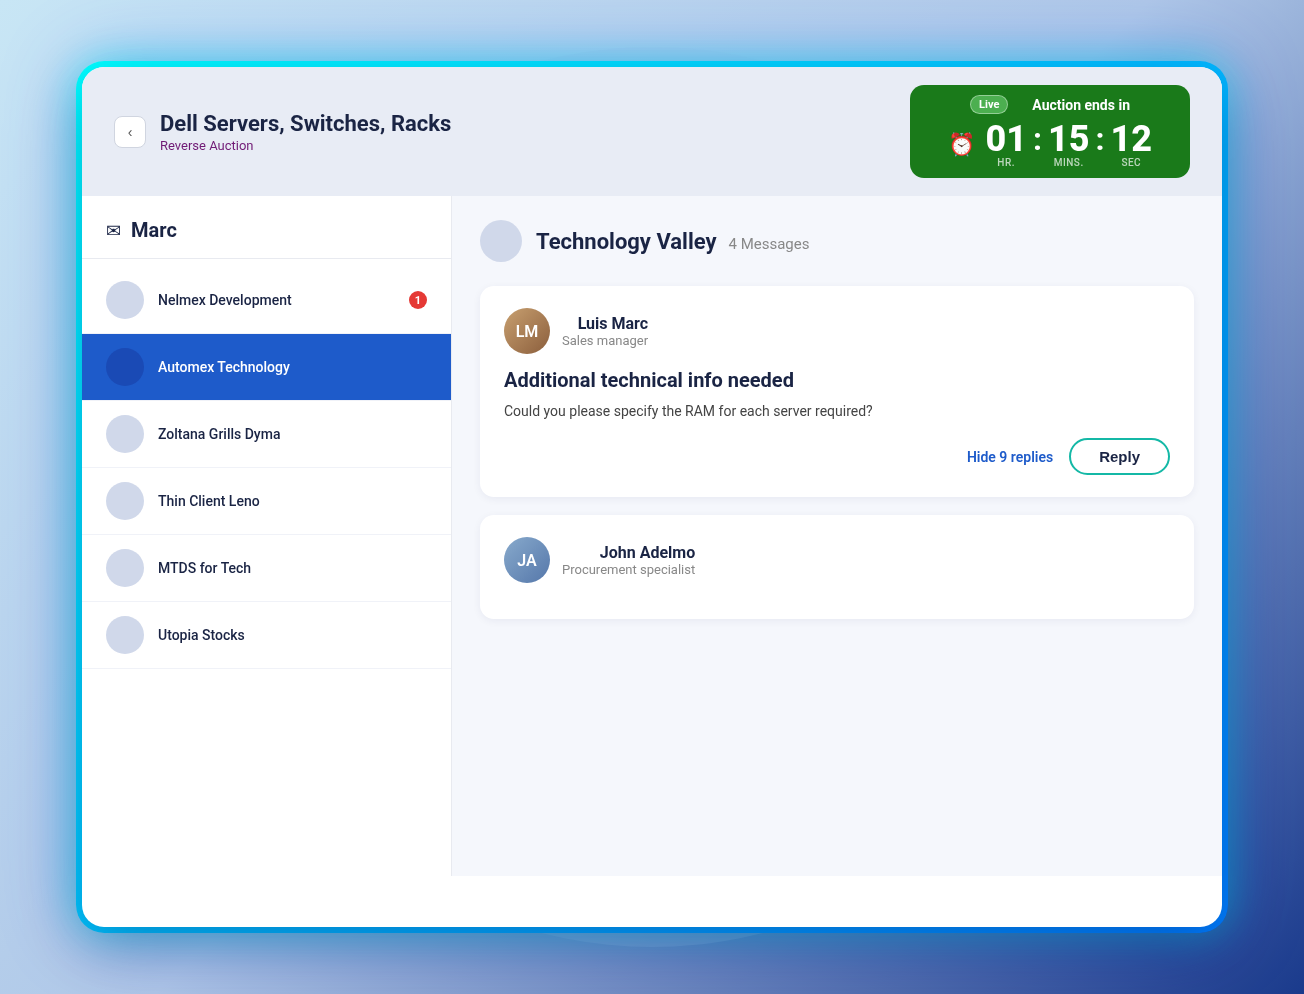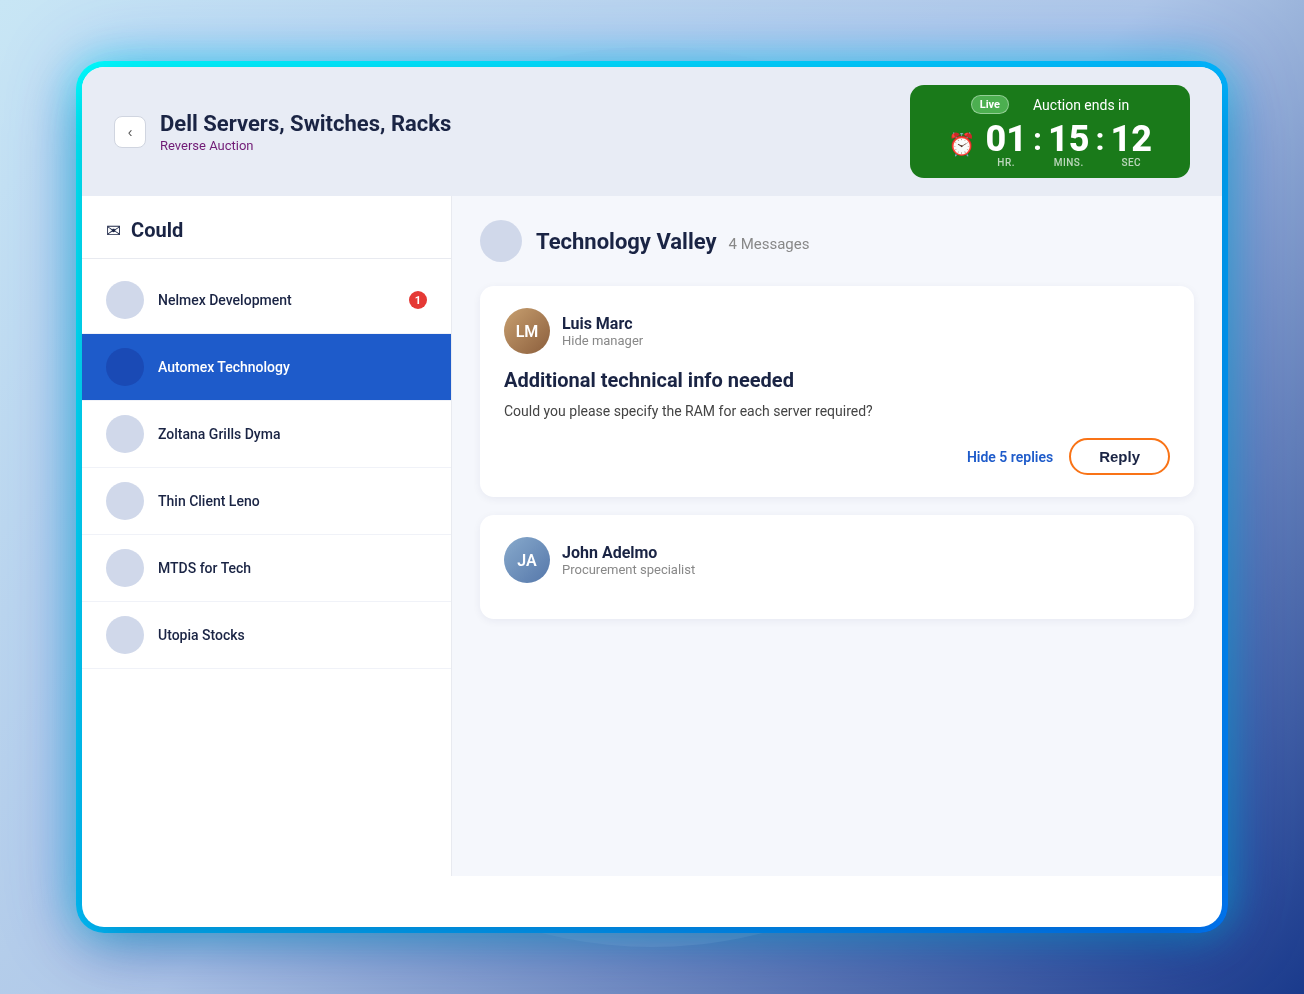--- a/index.html
+++ b/index.html
@@ -143,21 +143,21 @@
       color: #fff;
       font-size: 11px;
       font-weight: 700;
       padding: 2px 8px;
       border-radius: 12px;
       border: 1.5px solid rgba(255,255,255,0.4);
     }
     .auction-ends-text {
       color: #fff;
       font-size: 14px;
-      font-weight: 400;
+      font-weight: 700;
     }
     .timer-display {
       display: flex;
       align-items: center;
       gap: 4px;
     }
     .timer-clock-icon {
       color: #fff;
       font-size: 22px;
       margin-right: 6px;
@@ -297,20 +297,21 @@
       border-radius: 14px;
       padding: 22px 24px;
       margin-bottom: 18px;
       box-shadow: 0 2px 8px rgba(0,0,80,0.06);
     }
     .message-author {
       display: flex;
       align-items: center;
       gap: 12px;
       margin-bottom: 14px;
+      text-align: right;
     }
     .author-avatar {
       width: 46px;
       height: 46px;
       border-radius: 50%;
       background: linear-gradient(135deg, #c8a070, #8b5e3c);
       overflow: hidden;
       display: flex;
       align-items: center;
       justify-content: center;
@@ -351,21 +352,21 @@
     }
     .hide-replies-link {
       color: #1e5bca;
       font-size: 14px;
       font-weight: 600;
       cursor: pointer;
       text-decoration: none;
     }
     .reply-btn {
       background: #fff;
-      border: 2px solid #f97316;
+      border: 2px solid #14b8a6;
       color: #1a2444;
       font-size: 15px;
       font-weight: 700;
       padding: 8px 28px;
       border-radius: 24px;
       cursor: pointer;
     }
 
     
     .bg-decoration {
@@ -436,21 +437,21 @@
           </div>
         </div>
       </div>
     </div>
 
     <div class="main-content">
 
       <div class="sidebar">
         <div class="inbox-header">
           <span class="inbox-icon">✉</span>
-          <span class="inbox-title">Could</span>
+          <span class="inbox-title">Marc</span>
         </div>
         <div class="inbox-list">
 
           <div class="inbox-item">
             <div class="item-avatar"></div>
             <span class="inbox-item-name">Nelmex Development</span>
             <div class="notification-badge">1</div>
           </div>
 
           <div class="inbox-item active">
@@ -490,27 +491,27 @@
           </div>
         </div>
 
         <div class="message-card">
           <div class="message-author">
             <div class="author-avatar">
               <span>LM</span>
             </div>
             <div>
               <div class="author-name">Luis Marc</div>
-              <div class="author-role">Hide manager</div>
+              <div class="author-role">Sales manager</div>
             </div>
           </div>
           <div class="message-subject">Additional technical info needed</div>
           <div class="message-body">Could you please specify the RAM for each server required?</div>
           <div class="message-actions">
-            <span class="hide-replies-link">Hide 5 replies</span>
+            <span class="hide-replies-link">Hide 9 replies</span>
             <button class="reply-btn">Reply</button>
           </div>
         </div>
 
         <div class="message-card">
           <div class="message-author">
             <div class="author-avatar john">
               <span>JA</span>
             </div>
             <div>

